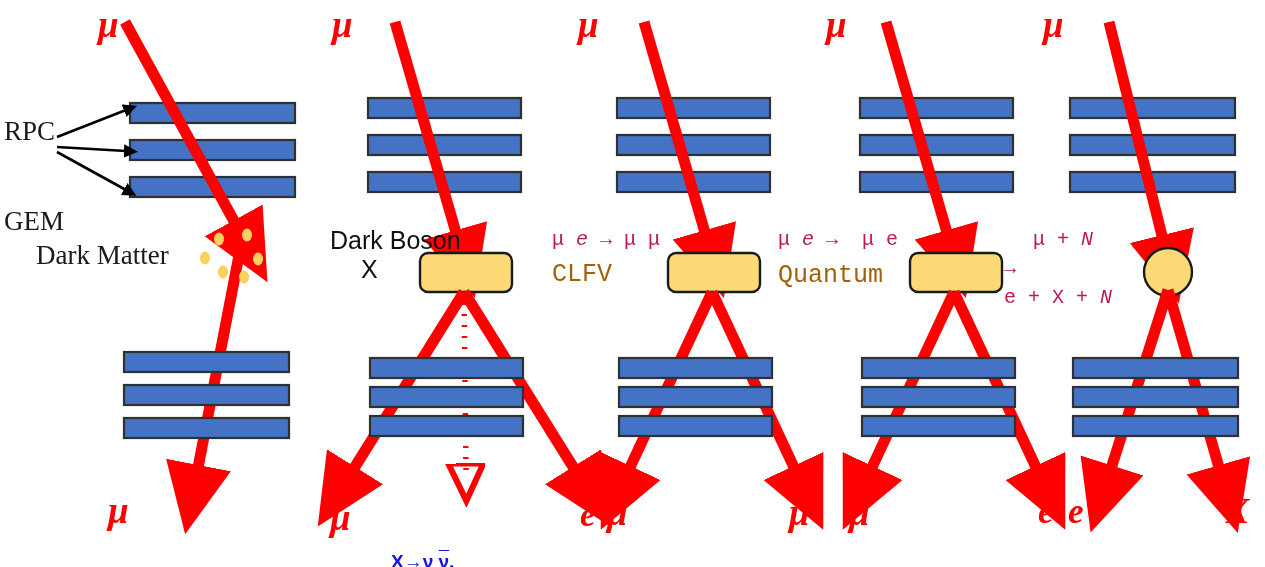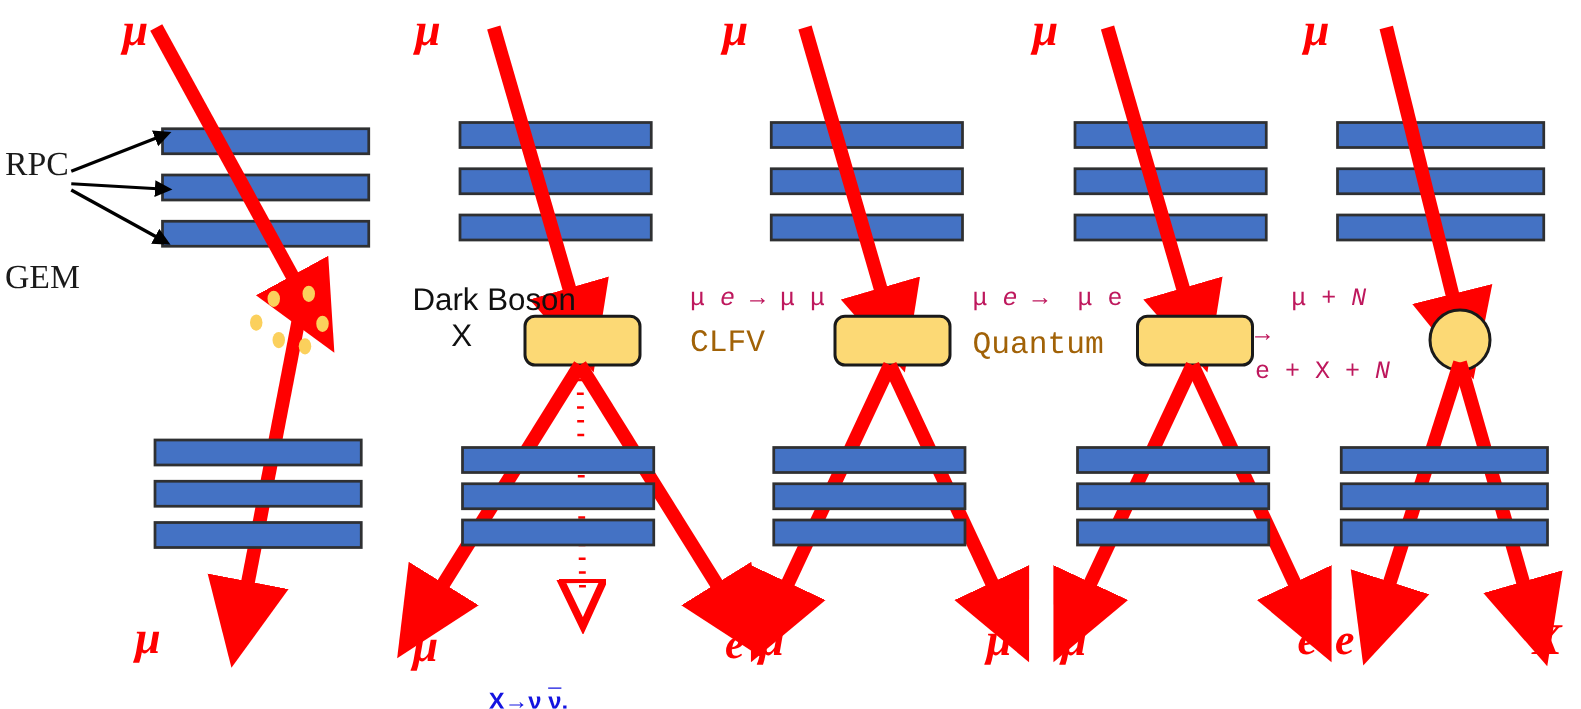--- a/index.html
+++ b/index.html
@@ -188,20 +188,21 @@
         <rect x="1073" y="387" width="165" height="20" fill="#4472C4" stroke="#2F3032" stroke-width="2.2"></rect>
         <rect x="1073" y="416" width="165" height="20" fill="#4472C4" stroke="#2F3032" stroke-width="2.2"></rect>
       </g>
     </g>
   </svg>
 
   <div class="lbl det-label" style="left:4px; top:116px;">RPC</div>
   <div class="lbl det-label" style="left:4px; top:158px;margin-top:48px;">GEM</div>
 
   <div class="lbl glyph-mu" style="left:98px; top:4px;">μ</div>
+  <div class="lbl dm-label" style="left:36px; top:240px;">Dark Matter</div>
   <div class="lbl glyph-mu" style="left:108px; top:490px;">μ</div>
 
   <div class="lbl glyph-mu" style="left:332px; top:4px;">μ</div>
   <div class="lbl sans-cap" style="left:330px; top:226px;">Dark Boson</div>
   <div class="lbl sans-cap" style="left:361px; top:255px;">X</div>
   <div class="lbl glyph-mu" style="left:330px; top:497px;">μ</div>
   <div class="lbl glyph-e" style="left:580px; top:495px;">e</div>
   <div class="lbl decay" style="left:391px; top:498px;">
     <div><span>X→ν </span><span class="ovl">ν</span><span>,</span></div>
     

